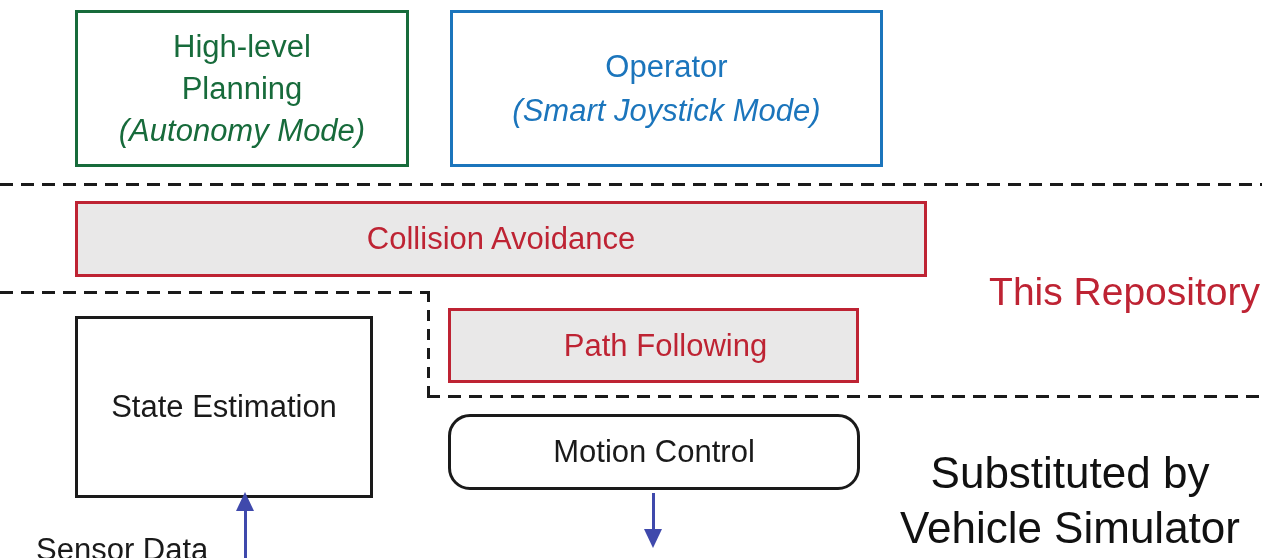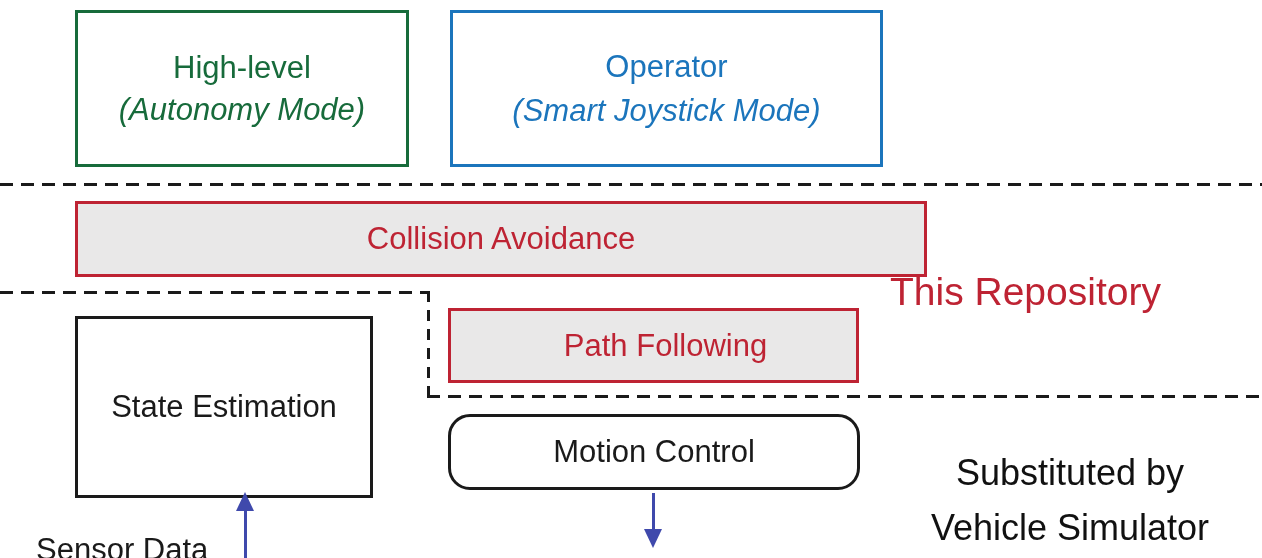--- a/index.html
+++ b/index.html
@@ -49,26 +49,26 @@
   .dash-v {
     position: absolute;
     width: 3px;
     background: repeating-linear-gradient(180deg, var(--ink) 0 11px, transparent 11px 19px);
   }
 
   .annotation-red {
     position: absolute;
     color: var(--red);
     font-size: 39px;
-    text-align: left;
+    text-align: right;
   }
   .annotation-black {
     position: absolute;
     color: #111111;
-    font-size: 36px;
+    font-size: 44px;
     line-height: 55px;
     text-align: center;
   }
   .io-label {
     position: absolute;
     color: var(--ink);
     font-size: 31px;
     white-space: nowrap;
   }
 
@@ -93,20 +93,21 @@
   }
 </style>
 </head>
 <body>
 
 <div class="canvas">
 
   <div class="box green" style="left:75px; top:10px; width:334px; height:157px;">
     <div>
       <div>High-level</div>
+      <div>Planning</div>
       <div class="italic">(Autonomy Mode)</div>
     </div>
   </div>
 
   <div class="box blue" style="left:450px; top:10px; width:433px; height:157px;">
     <div>
       <div>Operator</div>
       <div class="italic">(Smart Joystick Mode)</div>
     </div>
   </div>

